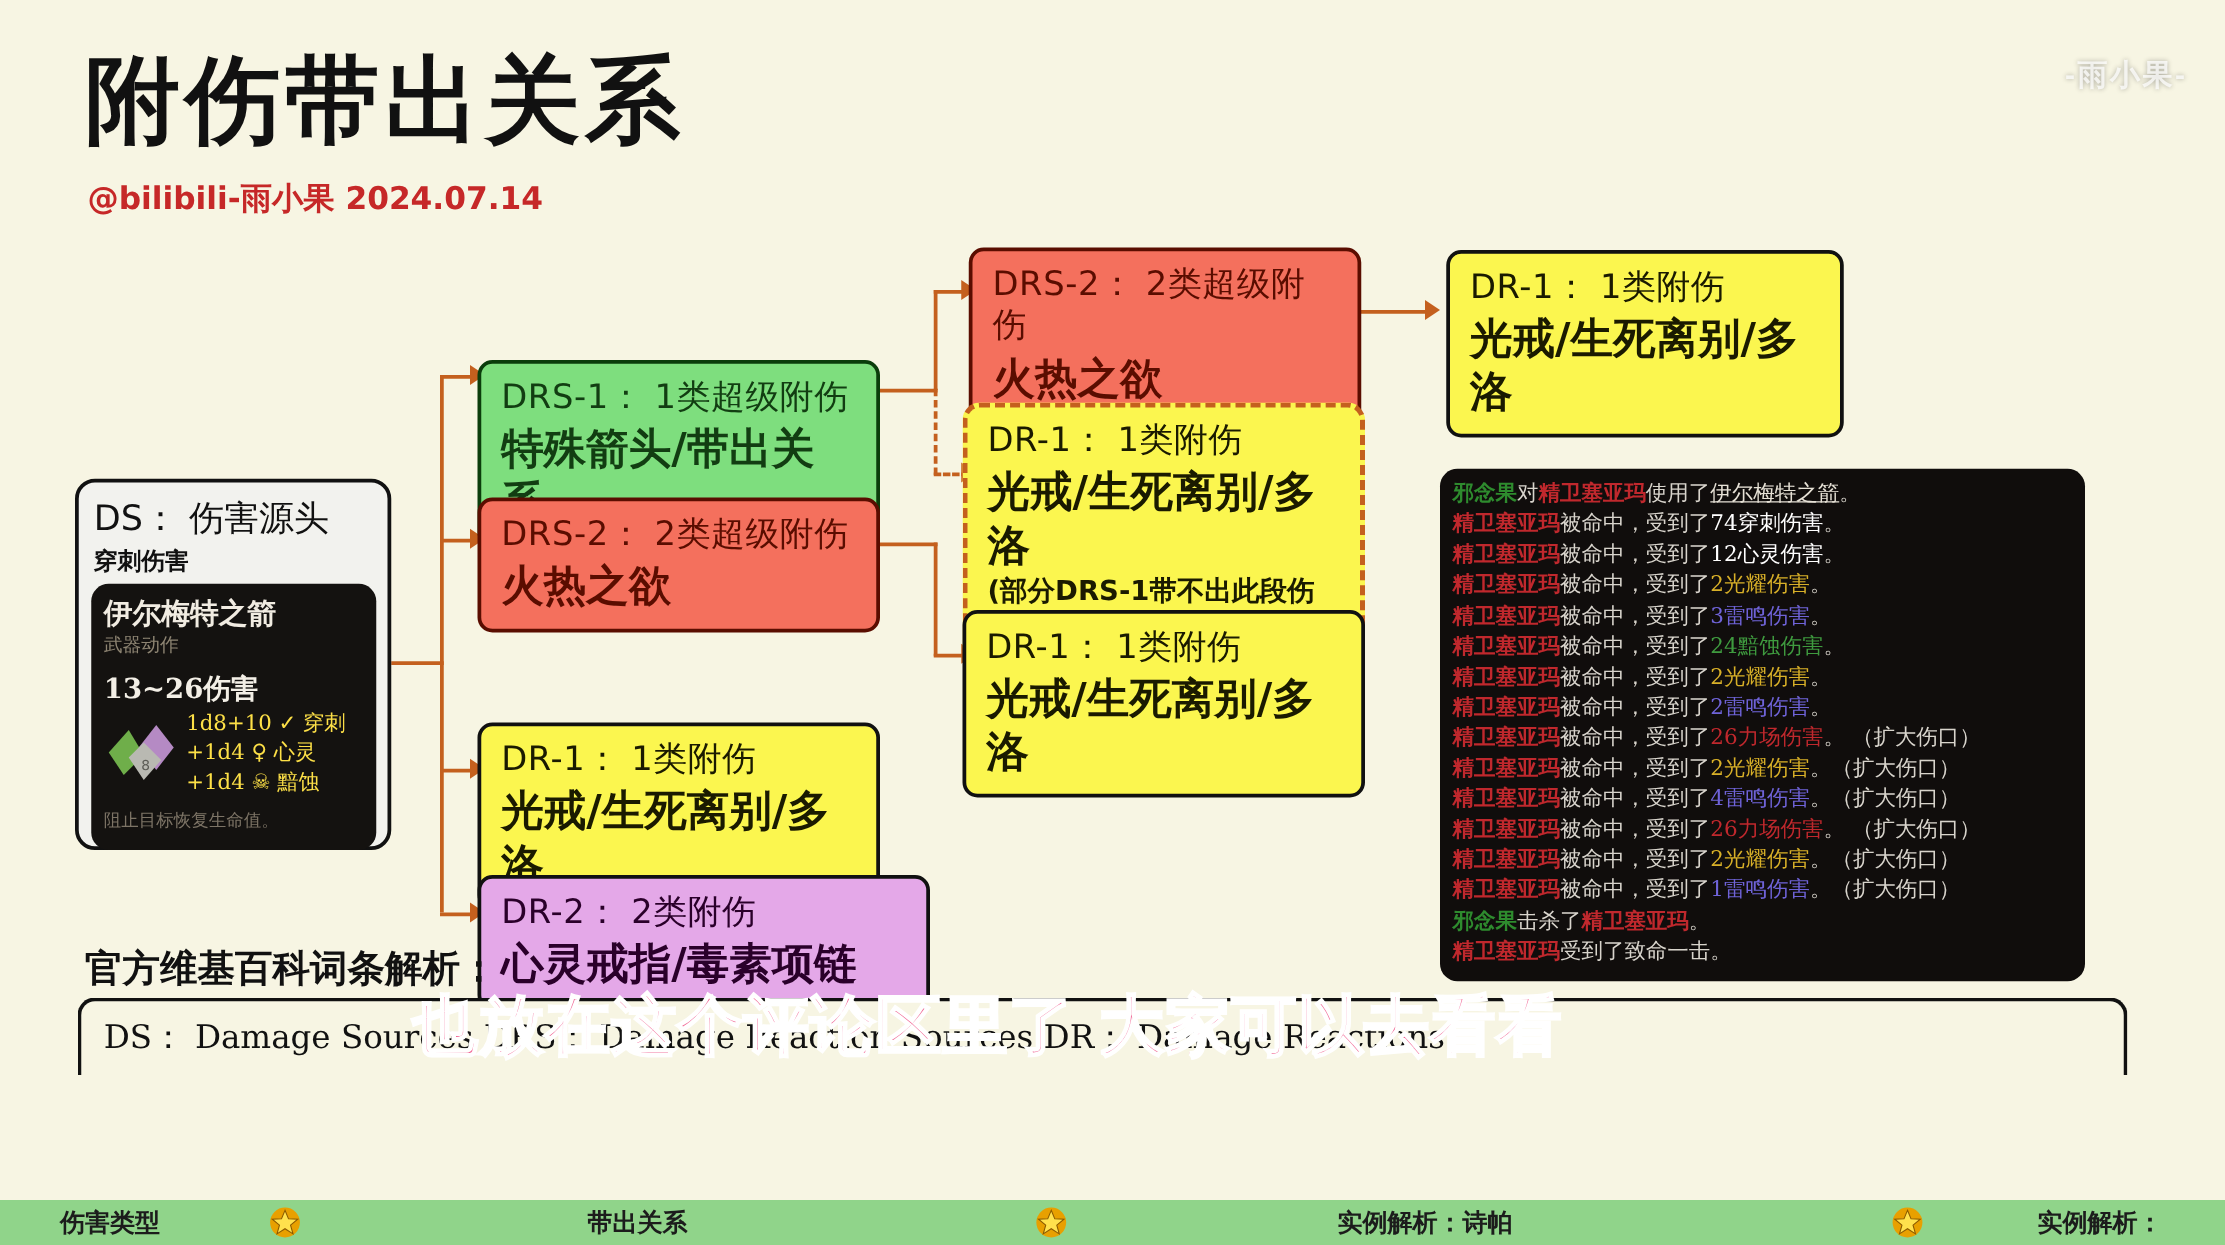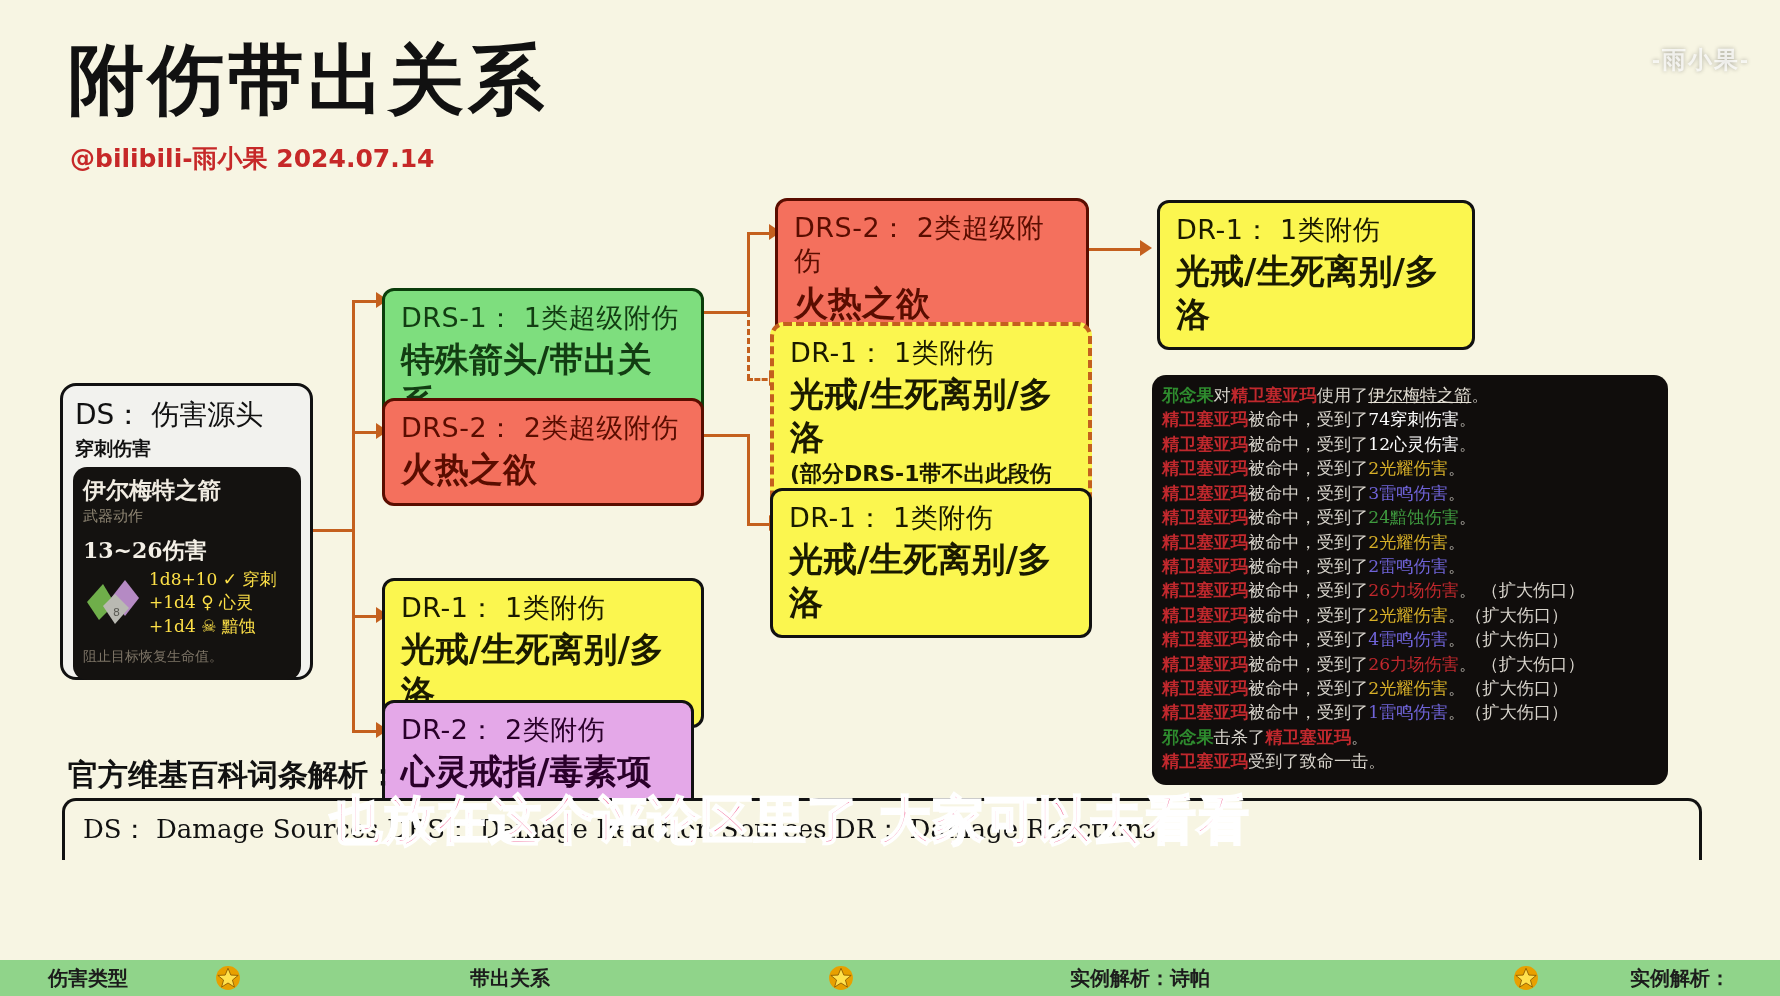--- a/index.html
+++ b/index.html
@@ -219,21 +219,21 @@
   <div class="node n-red" style="left:382px; top:398px; width:322px;">
     <div class="l1">DRS-2： 2类超级附伤</div>
     <div class="l2">火热之欲</div>
   </div>
 
   <div class="node n-yellow" style="left:382px; top:578px; width:322px;">
     <div class="l1">DR-1： 1类附伤</div>
     <div class="l2">光戒/生死离别/多洛</div>
   </div>
 
-  <div class="node n-purple" style="left:382px; top:700px; width:312px;">
+  <div class="node n-purple" style="left:382px; top:700px; width:362px;">
     <div class="l1">DR-2： 2类附伤</div>
     <div class="l2">心灵戒指/毒素项链</div>
   </div>
 
   <div class="node n-red" style="left:775px; top:198px; width:314px;">
     <div class="l1">DRS-2： 2类超级附伤</div>
     <div class="l2">火热之欲</div>
   </div>
 
   <div class="node n-yellow" style="left:1157px; top:200px; width:318px;">

